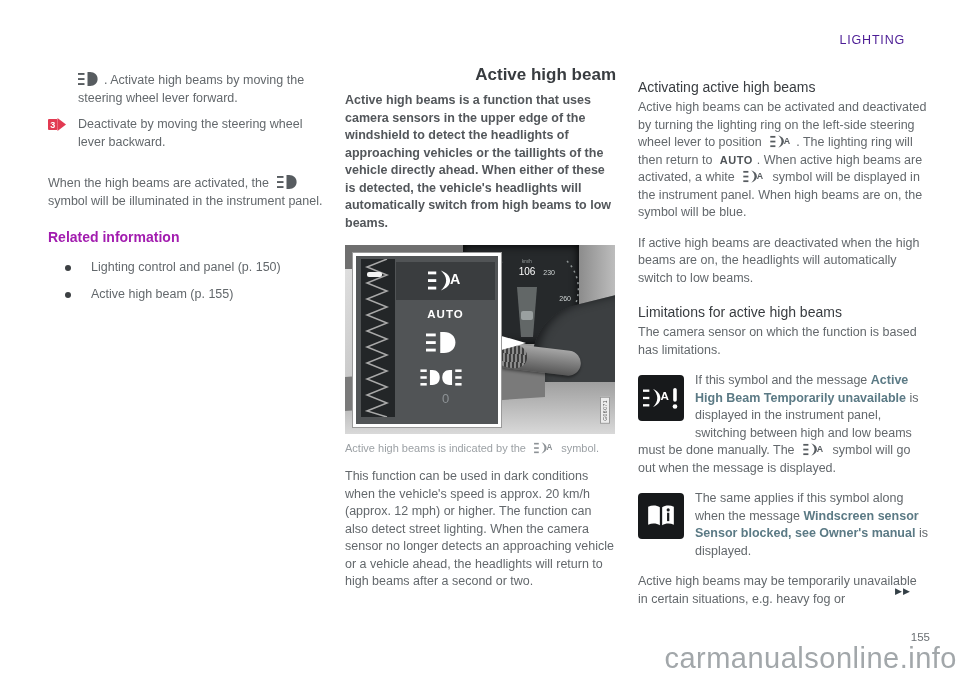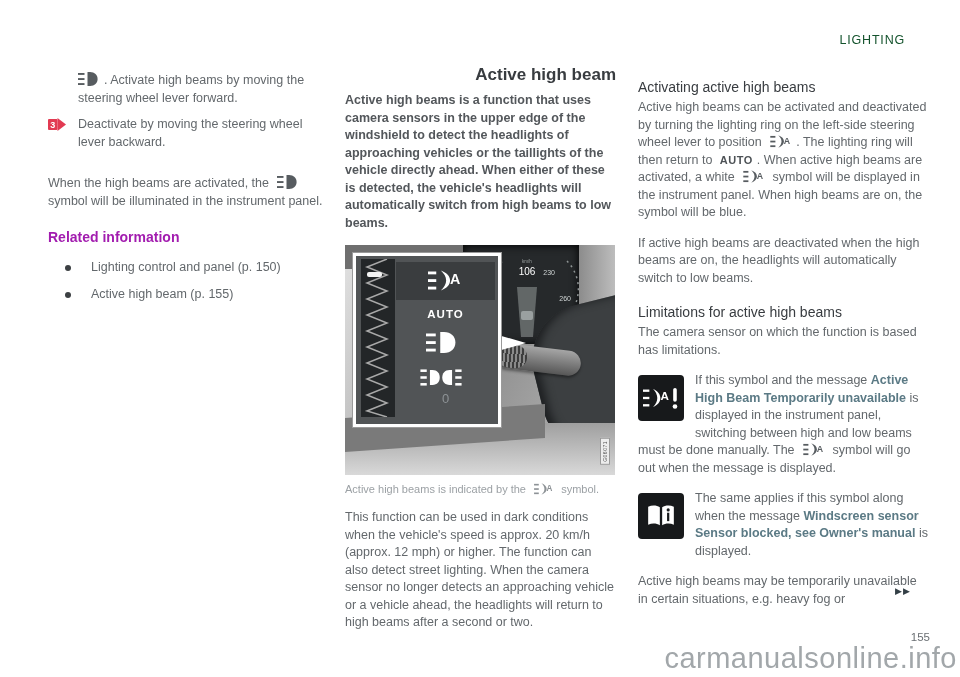--- a/index.html
+++ b/index.html
@@ -1,18 +1,18 @@
 <!DOCTYPE html>
 <html><head>
 <meta charset="utf-8">
 <style>
   html,body{margin:0;padding:0;background:#ffffff;}
   .page{position:relative;width:960px;height:677px;background:#ffffff;overflow:hidden;
         font-family:"Liberation Sans", sans-serif;color:#63686c;}
-  .hdr{position:absolute;top:33px;right:55px;font-size:12.5px;letter-spacing:.8px;color:#14532d;}
+  .hdr{position:absolute;top:33px;right:55px;font-size:12.5px;letter-spacing:.8px;color:#4c1d95;}
   .col{position:absolute;font-size:12.5px;line-height:17.5px;}
   .col-left{left:48px;top:72px;width:278px;}
   .col-mid{left:345px;top:64px;width:271px;}
   .col-right{left:638px;top:64px;width:290px;}
   p{margin:0 0 13px 0;}
   h1{font-size:17px;line-height:21px;color:#383c40;margin:0 0 7px 0;font-weight:bold;text-align:right;}
   h2{font-size:14px;line-height:18px;color:#383c40;margin:16px 0 3px 0;font-weight:normal;}
   h3{font-size:14px;line-height:18px;color:#a21caf;margin:18px 0 5px 0;font-weight:bold;}
   .lead{font-weight:bold;color:#53575b;}
   .caption{font-size:11px;line-height:15px;color:#9ca1a5;margin:7px 0 12px 0;}
@@ -29,21 +29,21 @@
   .ic{display:inline-block;vertical-align:-2px;fill:#575c60;margin:0 5px;}
   .ic.lead-ic{margin:0 6px 0 0;}
   .auto-badge{font-weight:bold;font-size:11px;letter-spacing:.5px;color:#4d5256;margin:0 4px;}
   .msgbold{font-weight:bold;color:#5b7a85;}
   
   .sym-para{margin:0 0 13px 0;}
   .blackicon{float:left;width:46px;height:46px;border-radius:4px;background:#17191b;
              display:flex;align-items:center;justify-content:center;margin:3px 11px 4px 0;}
   .blackicon svg{fill:#ffffff;}
   
-  .photo{position:relative;width:270px;height:230px;margin:2px 0 0 0;overflow:hidden;
+  .photo{position:relative;width:270px;height:189px;margin:2px 0 0 0;overflow:hidden;
          background:linear-gradient(115deg,#e3e3e3 0%,#bdbdbd 28%,#929292 55%,#a9a9a9 80%,#c4c4c4 100%);}
   .ph-topstrip{position:absolute;left:0;top:0;width:150px;height:24px;background:#6f6f6f;}
   .ph-cluster{position:absolute;left:118px;top:0;width:116px;height:99px;background:#26292b;border-radius:0 0 9px 9px;box-shadow:inset 0 0 10px #000;}
   .ph-pillar{position:absolute;left:234px;top:0;width:36px;height:120px;background:linear-gradient(90deg,#8c8c8c,#bdbdbd);}
   .ph-wheel{position:absolute;right:-34px;top:58px;width:112px;height:150px;background:#3c3f41;border-radius:56px 0 0 56px;transform:rotate(-14deg);box-shadow:inset 6px 0 8px #1e2022;}
   .ph-stalk{position:absolute;left:150px;top:102px;width:86px;height:25px;border-radius:13px;background:linear-gradient(#a6a6a6,#565656);transform:rotate(7deg);box-shadow:0 2px 3px rgba(0,0,0,.4);}
   .ph-stalkring{position:absolute;left:2px;top:1px;width:30px;height:23px;border-radius:12px;
                 background:repeating-linear-gradient(90deg,#3d3d3d 0 2px,#8a8a8a 2px 4px);}
   .ph-lower{position:absolute;left:0;bottom:0;width:100%;height:52px;background:linear-gradient(#9f9f9f,#d9d9d9);}
   .ph-wedge{position:absolute;left:0;bottom:30px;width:200px;height:34px;background:#7a7a7a;transform:skewY(-4deg);}

